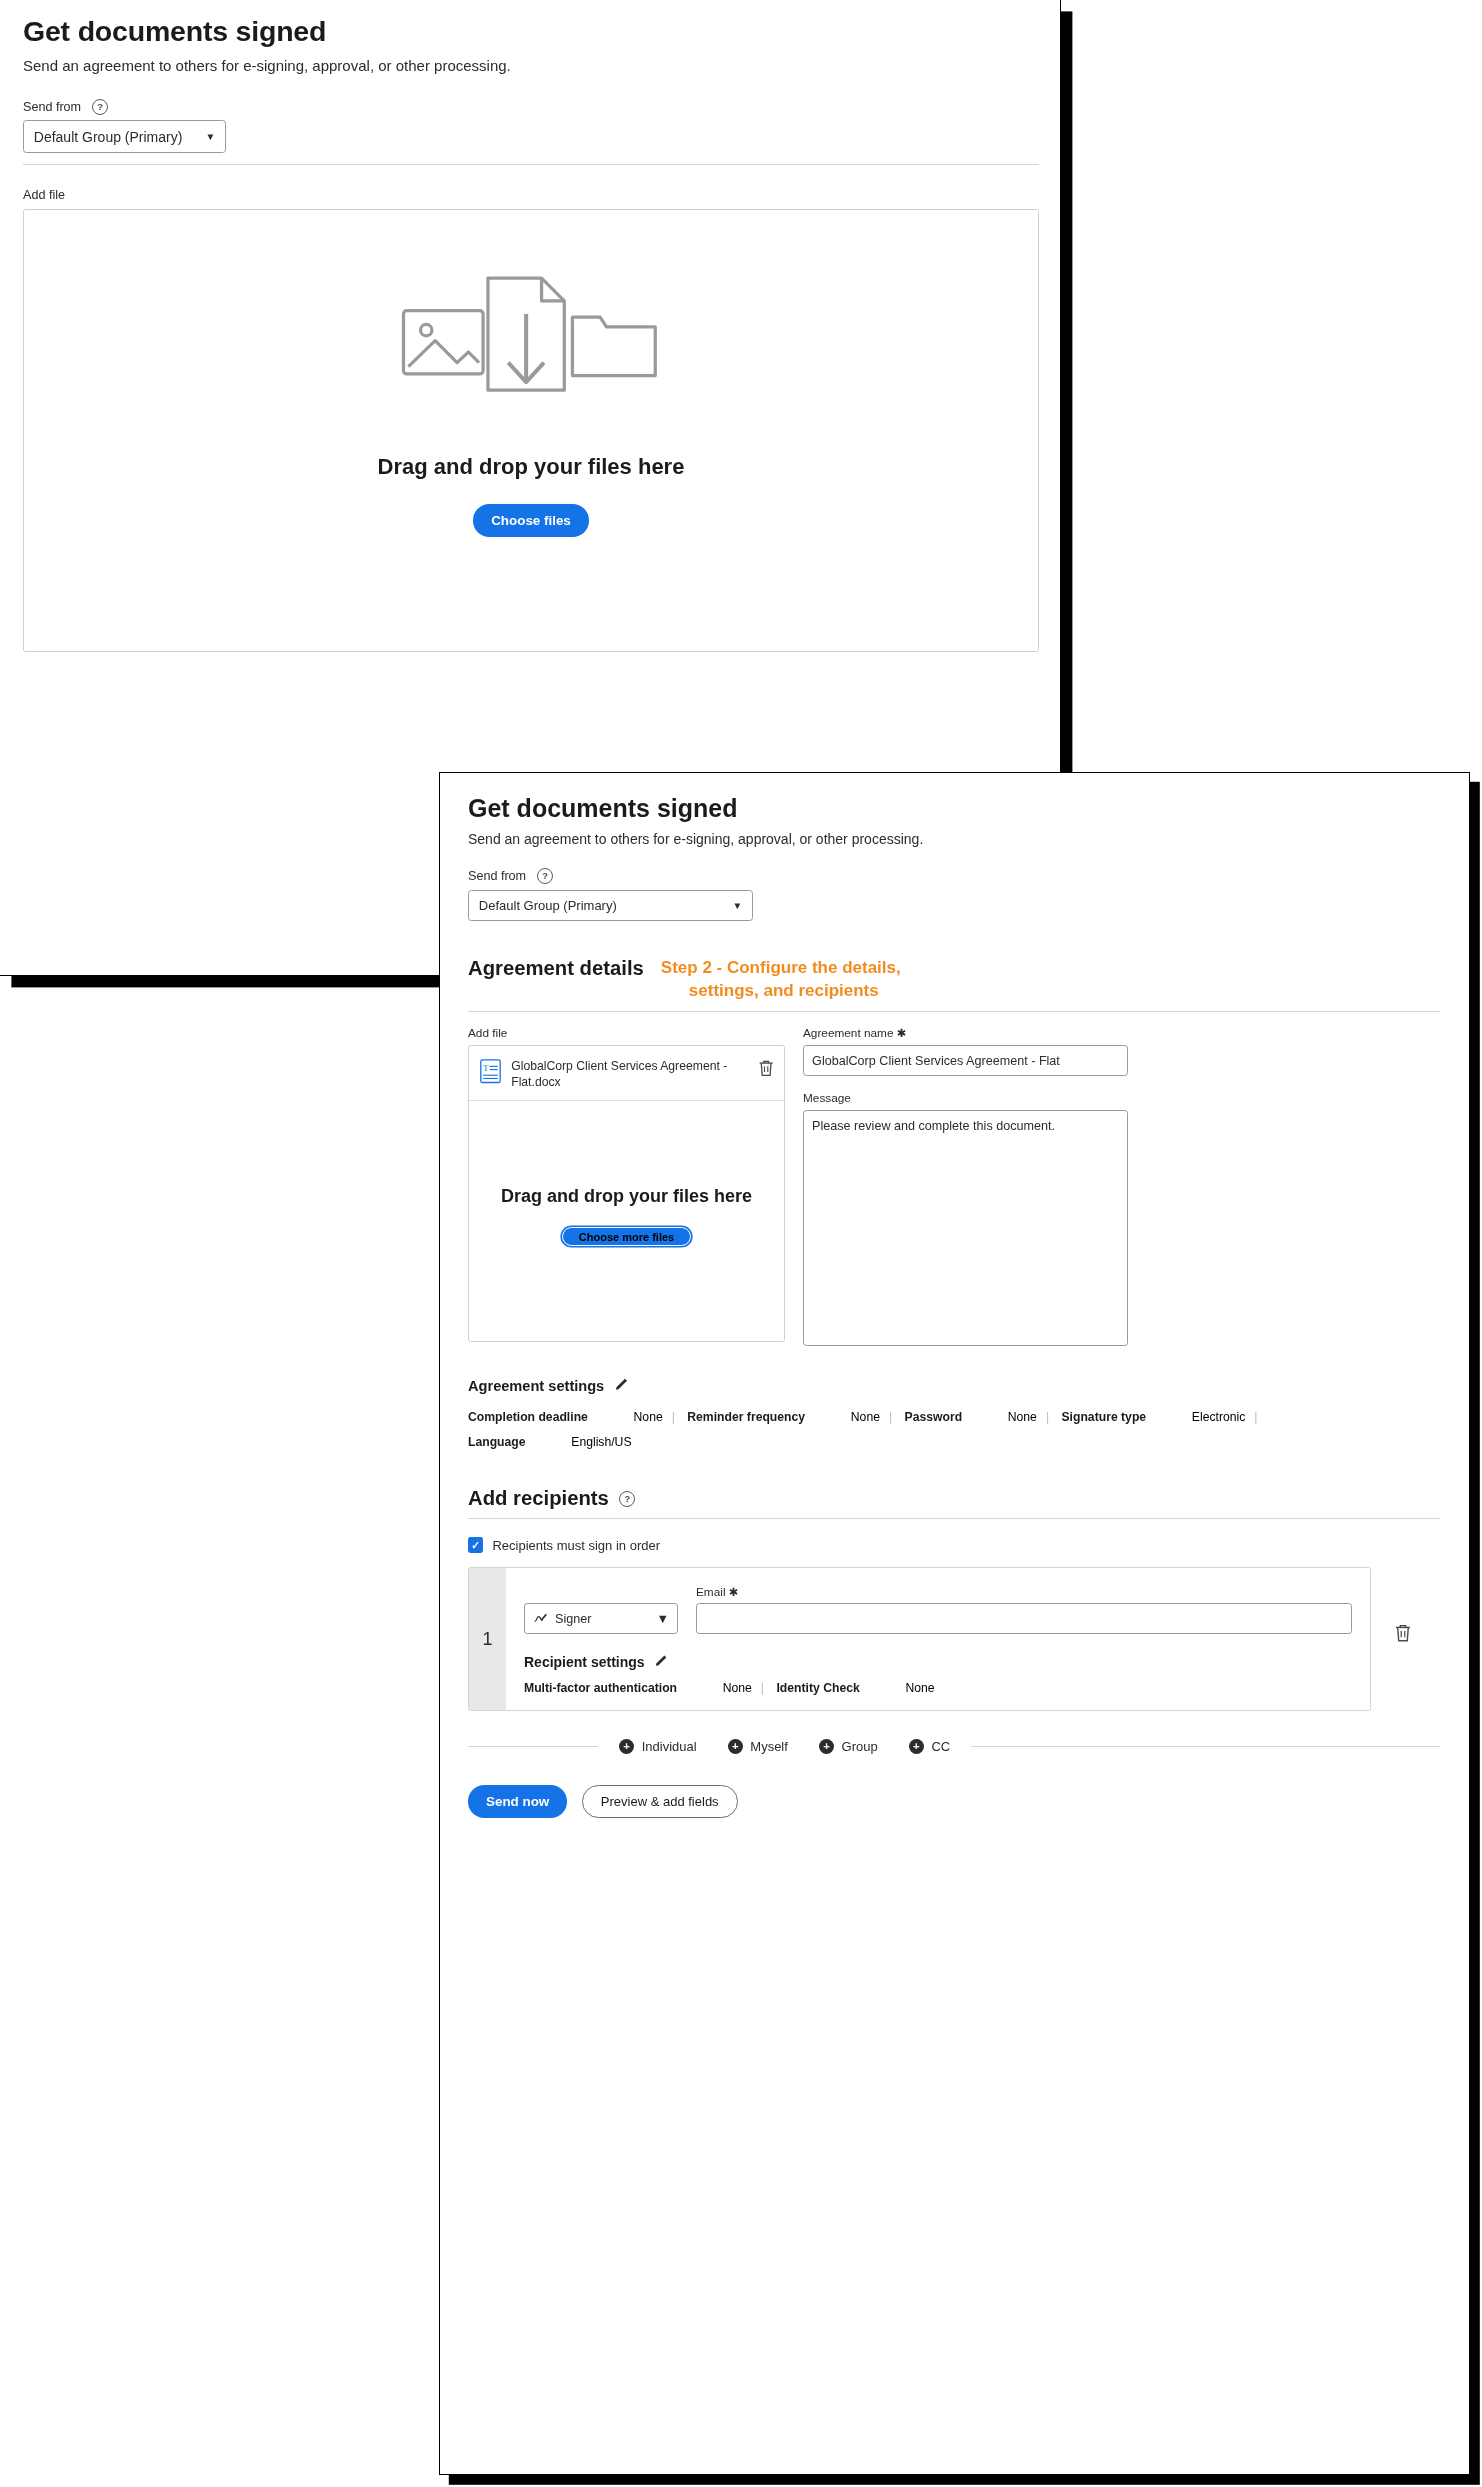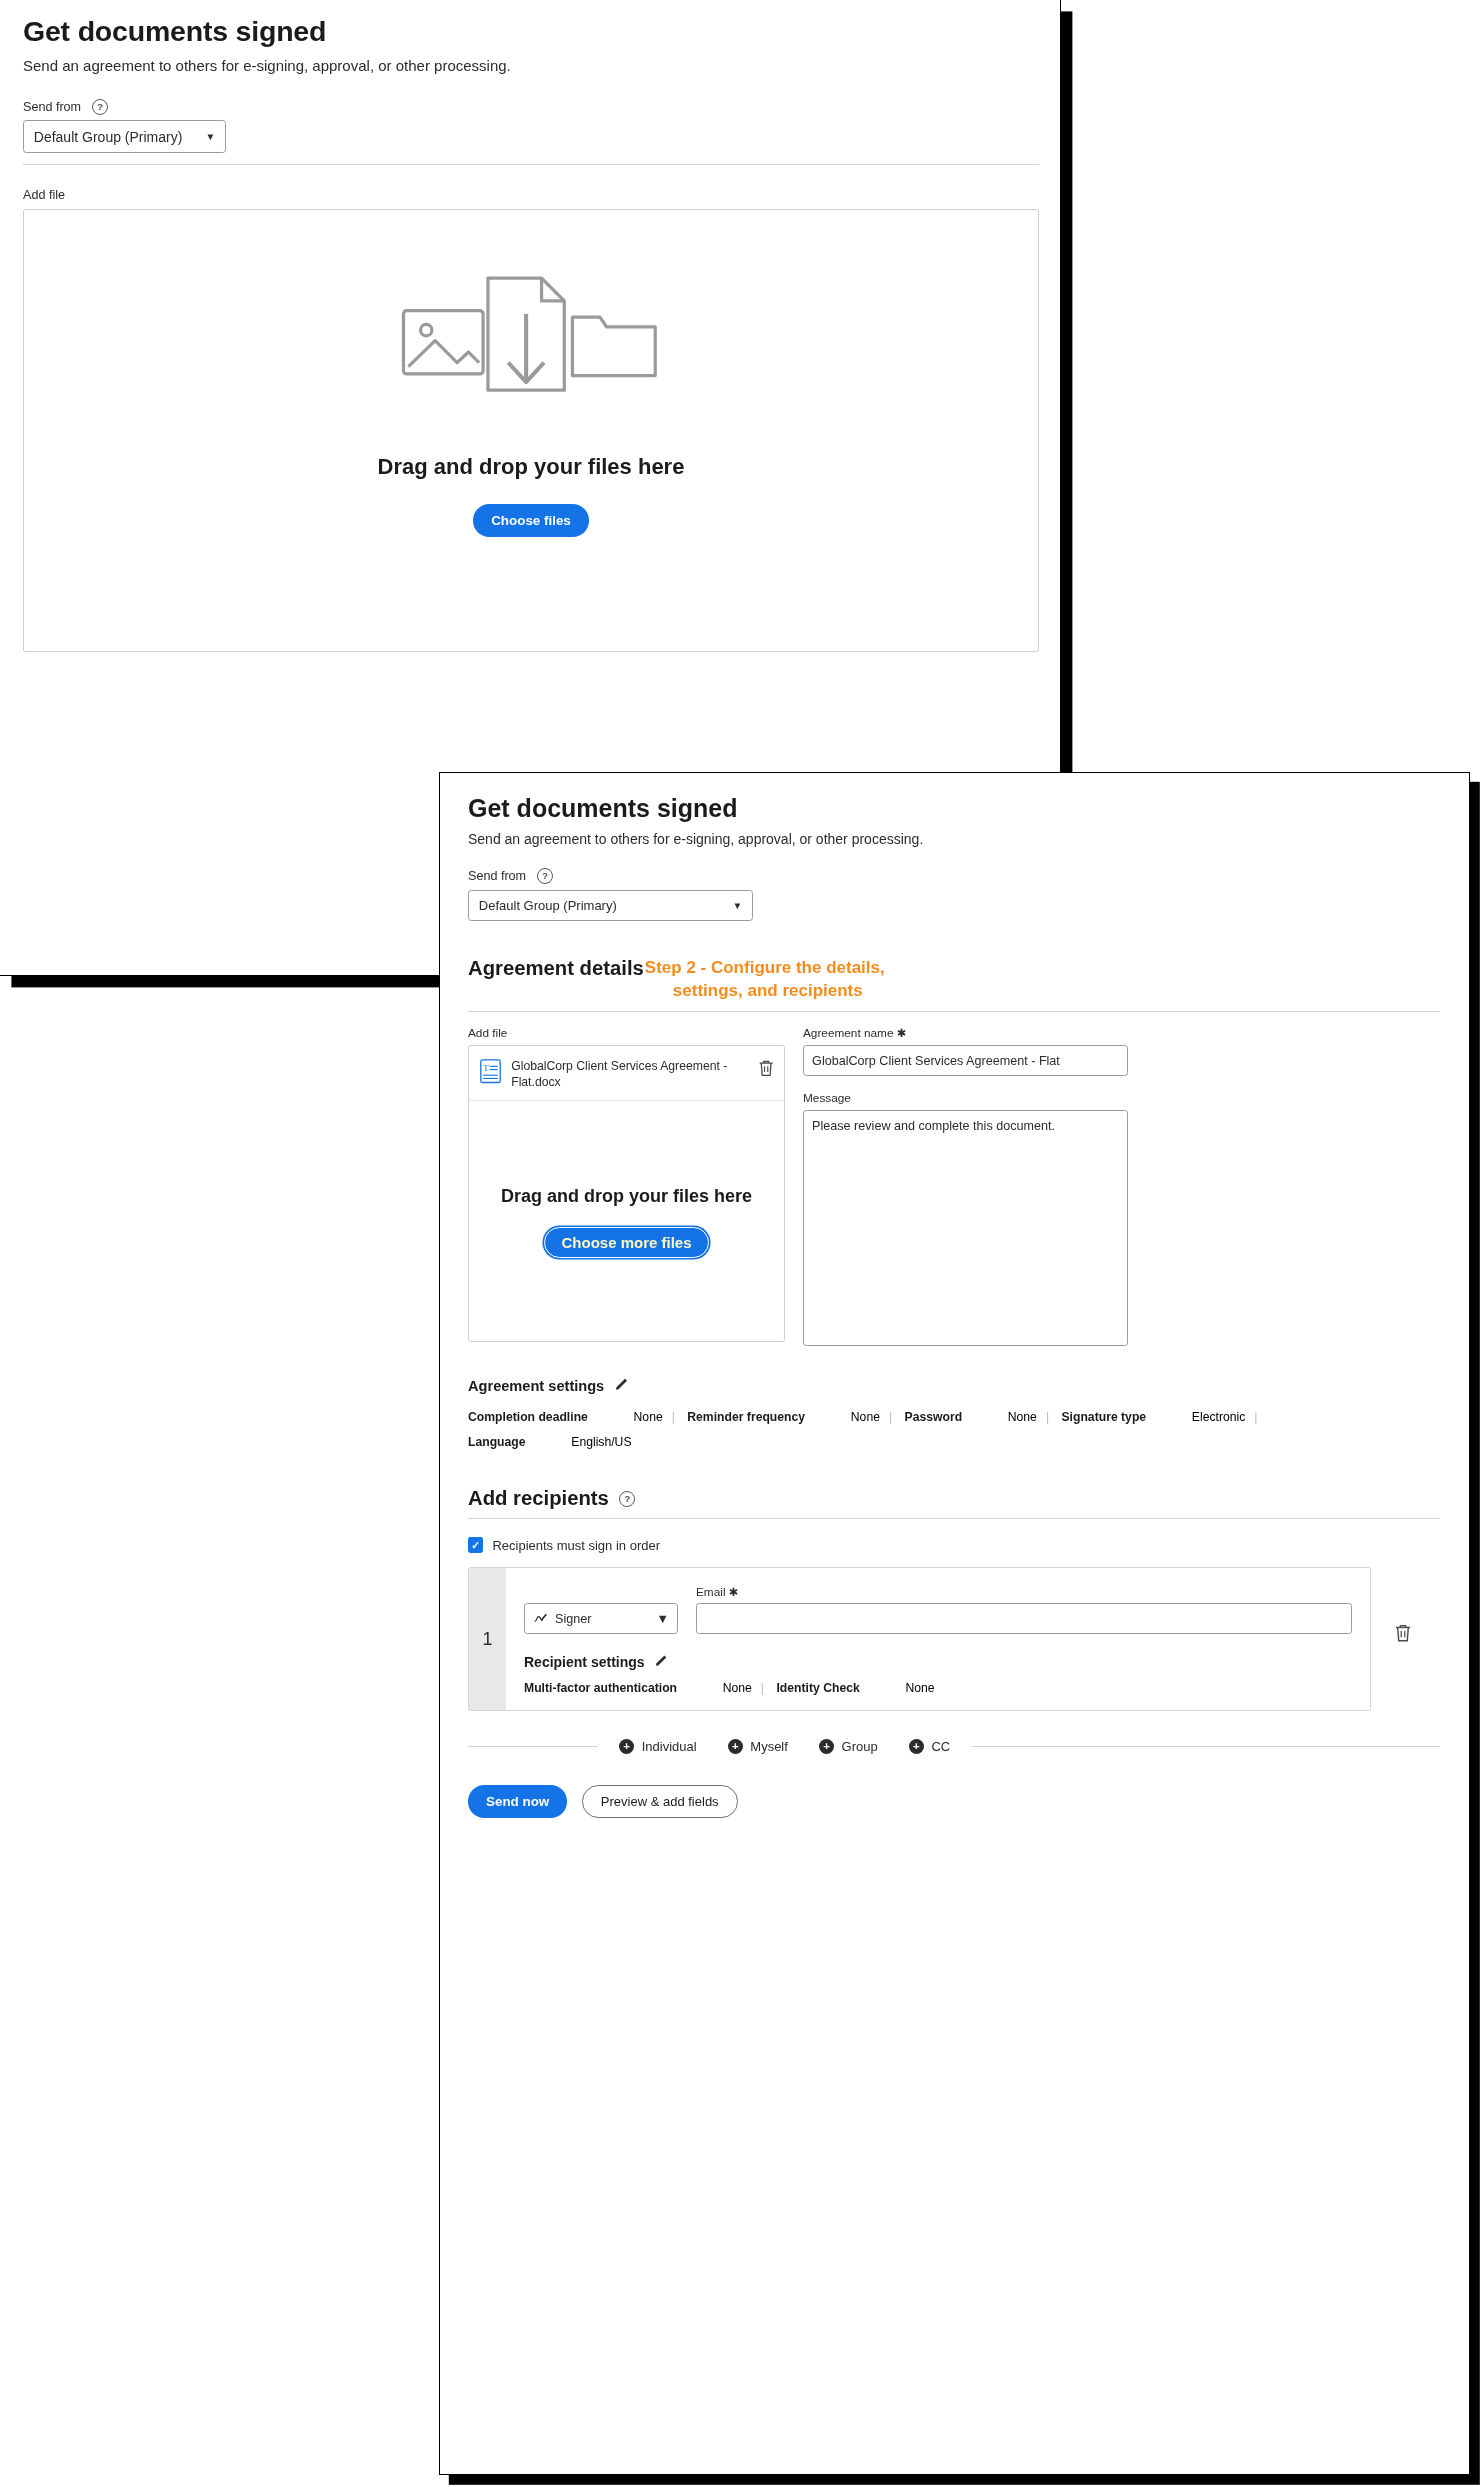--- a/index.html
+++ b/index.html
@@ -176,21 +176,21 @@
     height: 100%;
     box-sizing: border-box;
   }
   .p2-title { font-size: 25px; font-weight: bold; color:#1b1b1b; margin:0 0 8.1px 0;}
   .p2-sub { font-size: 14px; color:#2c2c2c; margin:0 0 21px 0;}
   .p2-select { width: 285px; height: 31px; font-size: 13px;}
 
   .p2-section-row {
     display: flex;
     align-items: flex-start;
-    gap: 1px;
+    gap: 17px;
     margin-top: 36px;
   }
   .p2-section-title { font-size: 20.3px; font-weight:bold; color:#1b1b1b; white-space:nowrap;}
   .p2-step-note { font-size: 17px; font-weight:bold; color:#f28c1e; line-height:1.35; }
   .p2-rule { width: 972px; border-top:0.8px solid #d4d4d4; margin-top:8.1px;}
 
   .two-col {
     display: flex;
     gap: 18px;
     margin-top: 14.6px;
@@ -224,22 +224,22 @@
   }
   .dz2-text {
     position:absolute; left:0; right:0; top: 140px;
     text-align:center; font-size:18px; font-weight:bold; color:#1b1b1b;
   }
   .dz2-btn-wrap {
     position:absolute; left:0; right:0; top: 181px;
     display:flex; justify-content:center;
   }
   .btn-focus {
-    background:#1473e6; color:#fef9c3; border:1.6px solid #ffffff; border-radius:16.3px;
-    font-size:15px; font-weight:bold; height:31px; padding:0 16.3px;
+    background:#1473e6; color:#000000; border:1.6px solid #ffffff; border-radius:16.3px;
+    font-size:11px; font-weight:bold; height:19px; padding:0 16.3px;
     box-shadow: 0 0 0 1.6px #1473e6;
     cursor:pointer;
     font-family:"Liberation Sans", sans-serif;
   }
 
   .text-input {
     width: 100%;
     height: 31px;
     box-sizing: border-box;
     border: 0.8px solid #9a9a9a;

